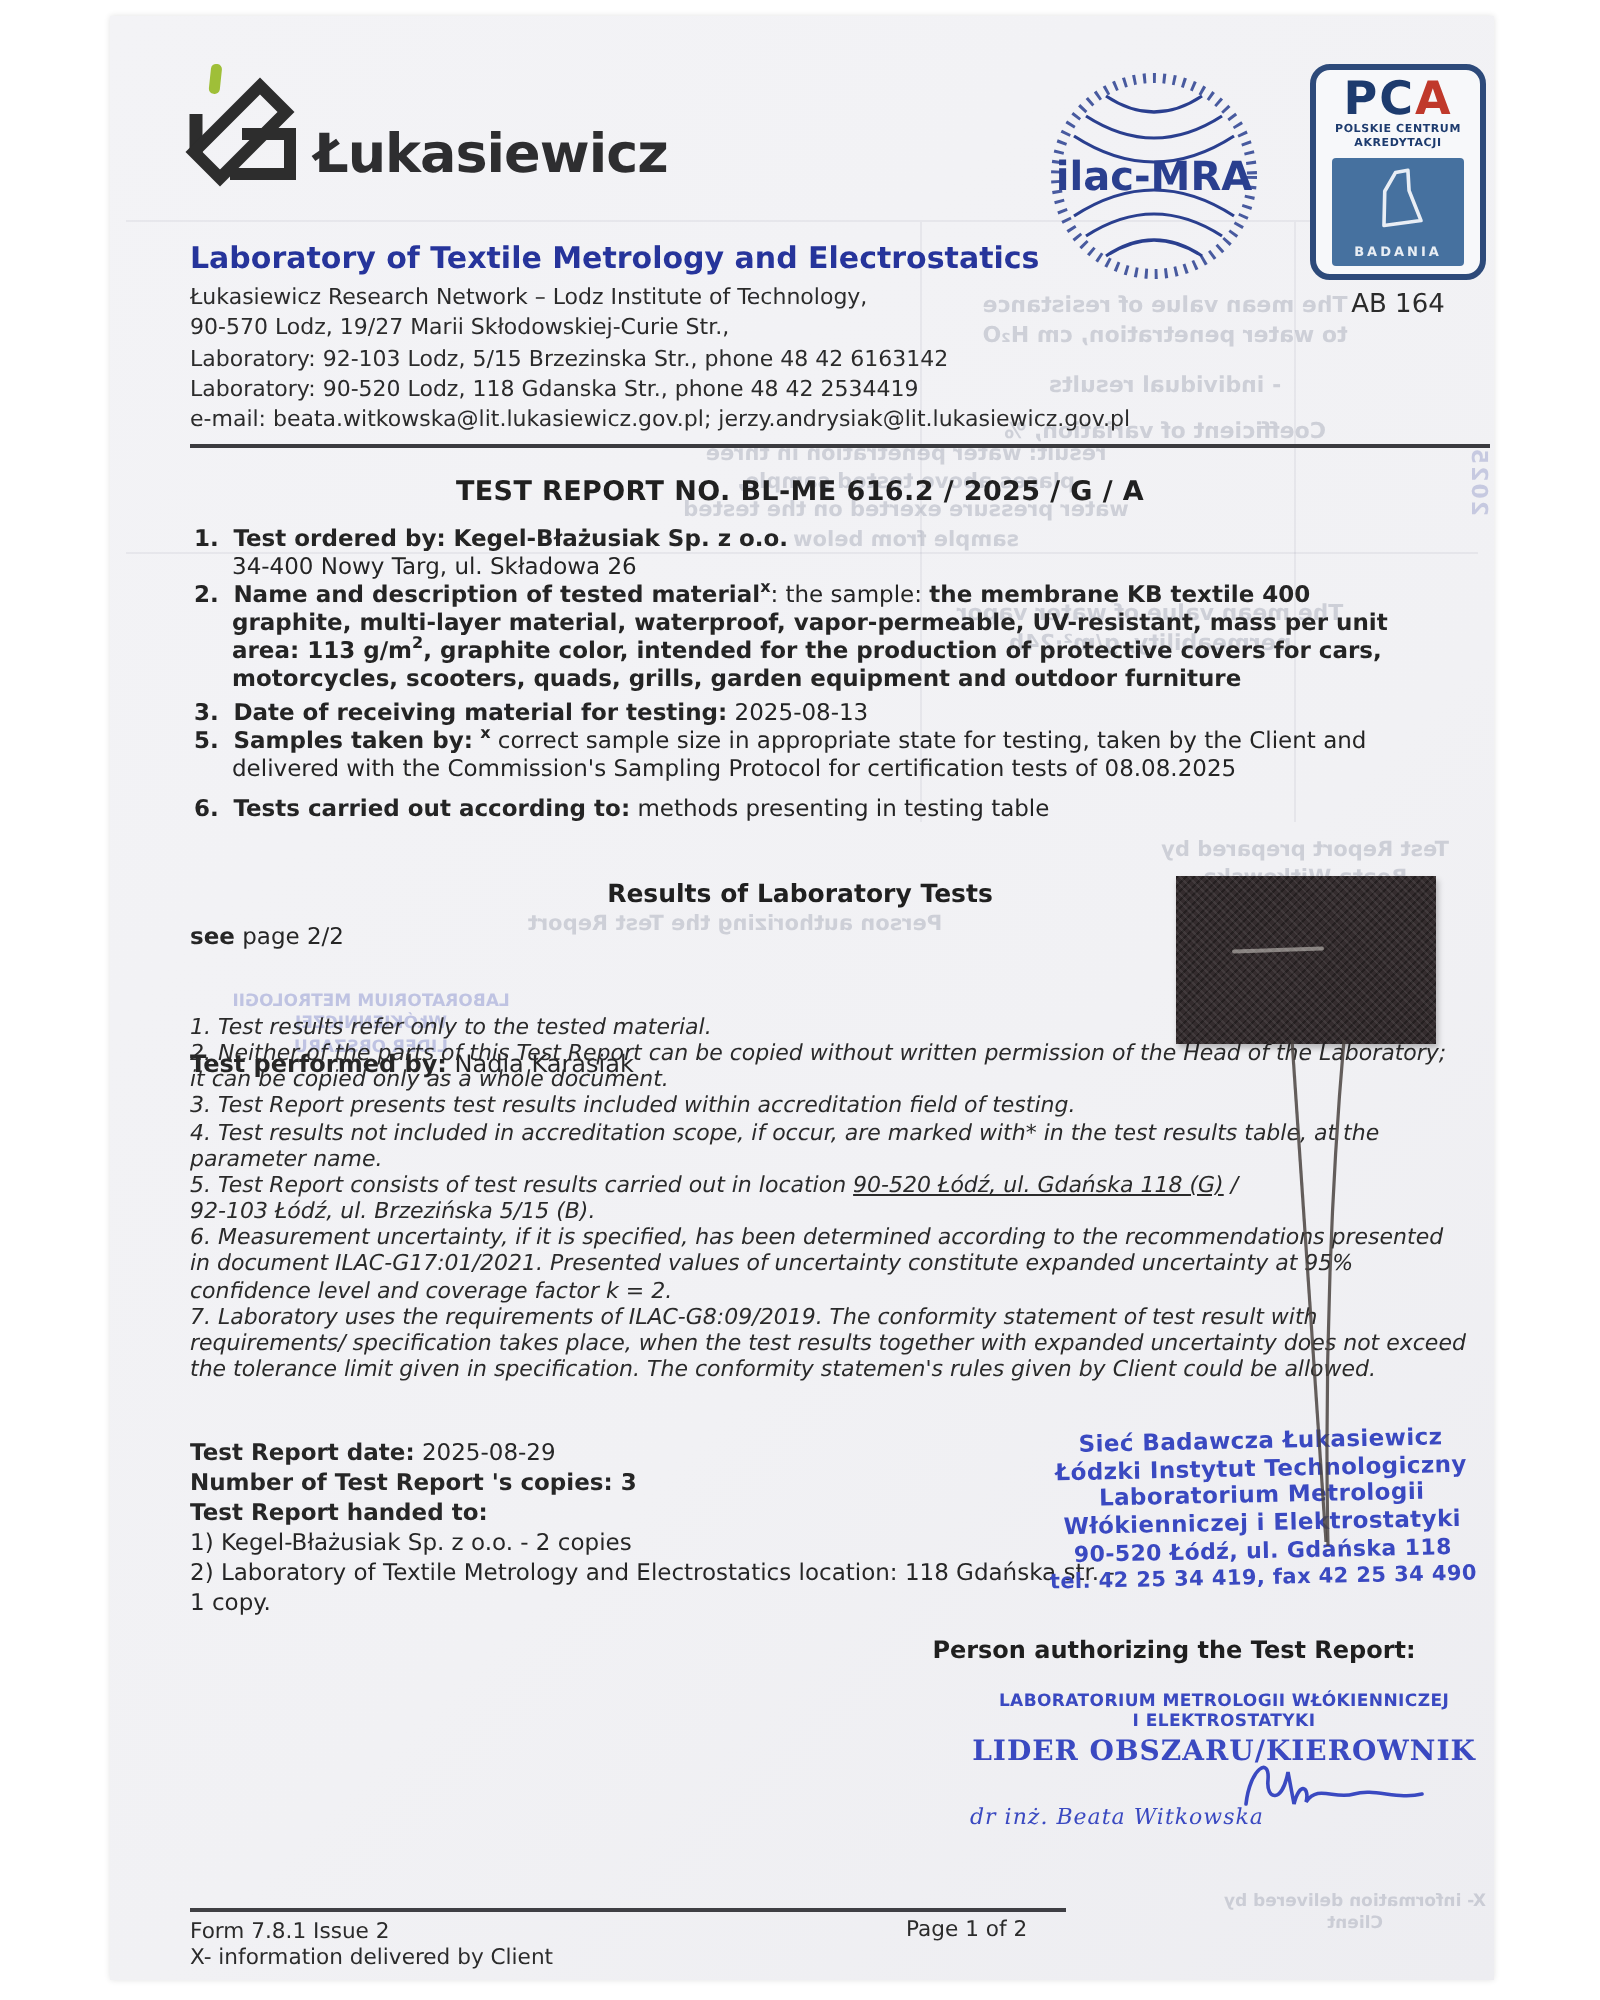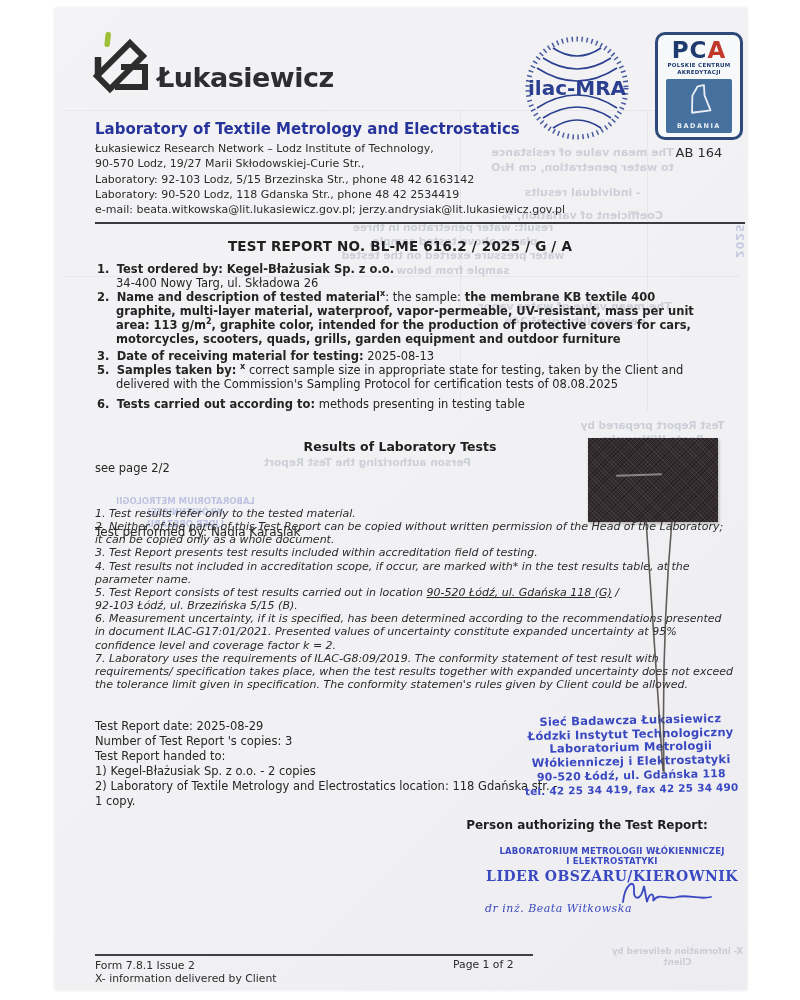--- a/index.html
+++ b/index.html
@@ -31,21 +31,21 @@
   .ab{font-size:13px;color:#2b2b2b;text-align:center;}
   
   .title{font-size:13.5px;font-weight:bold;text-align:center;color:#202020;letter-spacing:0.2px;}
   .items{font-size:11.5px;line-height:13.9px;color:#242424;}
   .items .b{font-weight:bold;}
   .items .cont{padding-left:19px;}
   sup{font-size:8px;line-height:0;vertical-align:super;font-weight:bold;}
   .heading{font-size:12.5px;font-weight:bold;text-align:center;color:#202020;}
   .seepage{font-size:11.5px;}
   .performed{font-size:12px;margin-top:40px;}
-  .b{font-weight:normal;}
+  .b{font-weight:bold;}
   .notes{font-size:11px;font-style:italic;line-height:13.15px;color:#2a2a2a;}
   .notes .u{text-decoration:underline;}
   .meta{font-size:11.5px;line-height:14.9px;}
   
   .stamp1{color:#3a49c1;font-weight:bold;font-size:11.5px;line-height:13.7px;
           text-align:center;transform:rotate(-1.2deg);letter-spacing:0.2px;}
   .auth-label{font-size:12px;font-weight:bold;text-align:center;color:#1f1f1f;}
   .stamp2{color:#3a49c1;text-align:center;}
   .stamp2 .s{font-size:8.5px;font-weight:bold;line-height:10px;letter-spacing:0.2px;}
   .stamp2 .big{font-family:"DejaVu Serif",serif;font-size:14px;font-weight:bold;letter-spacing:0.5px;margin-top:2px;}

